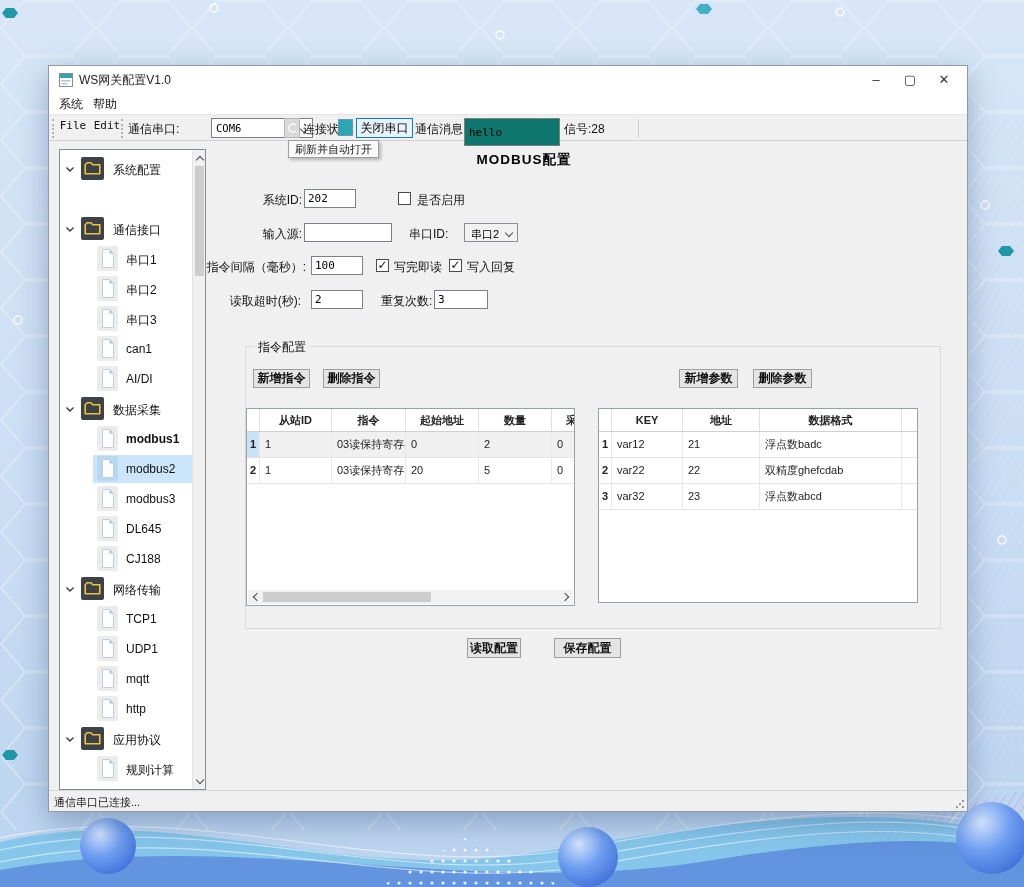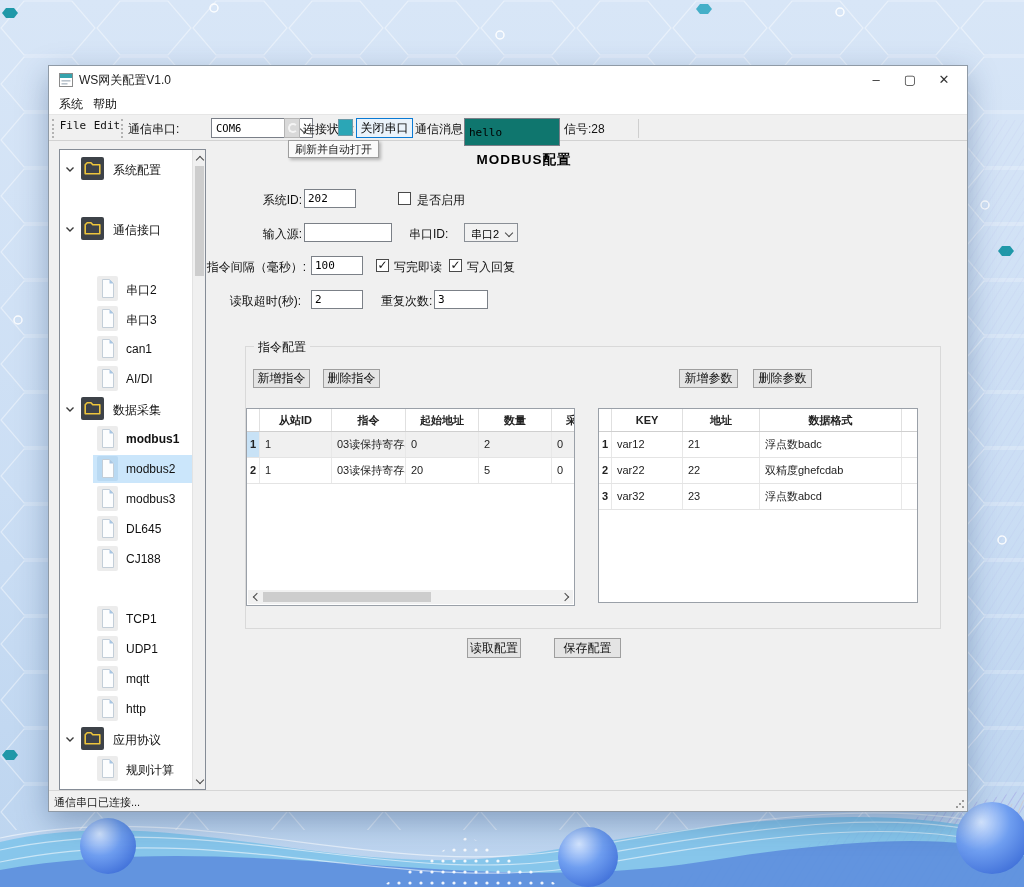--- a/index.html
+++ b/index.html
@@ -79,21 +79,21 @@
   .cb { position:absolute; width:13px; height:13px; background:#fff; border:1px solid #4a4a4a; }
   .cb.on::after { content:"✓"; position:absolute; left:0.5px; top:-2.5px; font-size:12px; color:#111; }
   .mini-combo { position:absolute; height:19px; background:#f2f2f2; border:1px solid #8a8f96; }
   .mini-combo .val { position:absolute; left:6px; top:3px; font-size:11px; }
   .mini-combo .arrow { position:absolute; right:5px; top:6px; }
 
   .groupbox { position:absolute; left:196px; top:280px; width:696px; height:283px; border:1px solid #d9d9d9; }
   .group-label { position:absolute; left:8px; top:-8px; background:#f0f0f0; padding:0 4px; font-size:12px; color:#111; }
 
   .btn { position:absolute; background:#e4e4e4; border:1px solid #9e9e9e; font-size:12px; color:#111;
-         text-align:center; line-height:17px; }
+         text-align:center; line-height:17px;font-weight:bold; }
 
   
   .dtable { position:absolute; background:#fff; border:1px solid #9aa0a8; overflow:hidden; }
   .thead { display:flex; height:23px; border-bottom:1px solid #cfcfcf; background:#fff; }
   .hcell { flex:none; font-size:11px; font-weight:bold; color:#222; text-align:center; line-height:22px;
            border-right:1px solid #e0e0e0; overflow:hidden; white-space:nowrap; }
   .trow { display:flex; height:26px; border-bottom:1px solid #e4e4e4; background:#fff; }
   .trow.zebra { background:#f0f0f0; }
   .tcell { flex:none; font-size:11px; color:#222; line-height:25px; padding-left:5px;
            border-right:1px solid #e8e8e8; overflow:hidden; white-space:nowrap; }
@@ -230,20 +230,28 @@
         <div class="tree-row folder" style="top: 64px;">
           <svg class="chev" width="10" height="9" viewBox="0 0 10 9">
             <path d="M1.5 2.5 L5 6 L8.5 2.5" fill="none" stroke="#3a3a3a" stroke-width="1.4"></path>
           </svg>
           <svg class="ficon" width="23" height="23" viewBox="0 0 23 23">
             <rect width="23" height="23" rx="2" fill="#3d4248"></rect>
             <path d="M4.2 16.8 V7.8 L6.2 5.8 H10 L11.8 7.8 H18.8 V16.8 Z" fill="none" stroke="#ecc43c" stroke-width="1.6" stroke-linejoin="round"></path>
           </svg>
           <span class="tree-label">通信接口</span>
         </div>
+        <div class="tree-row file" style="top: 94px;">
+          <svg class="ficon" width="21" height="25" viewBox="0 0 21 25">
+            <rect width="21" height="25" rx="2" fill="#ececec"></rect>
+            <path d="M5.5 3.5 H12.5 L16.5 7.5 V21.5 H5.5 Z" fill="#fcfdfe" stroke="#c3ced8"></path>
+            <path d="M12.5 3.5 L16.5 7.5 H12.5 Z" fill="#a7c6e4"></path>
+          </svg>
+          <span class="tree-label">串口1</span>
+        </div>
         <div class="tree-row file" style="top: 124px;">
           <svg class="ficon" width="21" height="25" viewBox="0 0 21 25">
             <rect width="21" height="25" rx="2" fill="#ececec"></rect>
             <path d="M5.5 3.5 H12.5 L16.5 7.5 V21.5 H5.5 Z" fill="#fcfdfe" stroke="#c3ced8"></path>
             <path d="M12.5 3.5 L16.5 7.5 H12.5 Z" fill="#a7c6e4"></path>
           </svg>
           <span class="tree-label">串口2</span>
         </div>
         <div class="tree-row file" style="top: 154px;">
           <svg class="ficon" width="21" height="25" viewBox="0 0 21 25">
@@ -312,20 +320,30 @@
           </svg>
           <span class="tree-label">DL645</span>
         </div>
         <div class="tree-row file" style="top: 394px;">
           <svg class="ficon" width="21" height="25" viewBox="0 0 21 25">
             <rect width="21" height="25" rx="2" fill="#ececec"></rect>
             <path d="M5.5 3.5 H12.5 L16.5 7.5 V21.5 H5.5 Z" fill="#fcfdfe" stroke="#c3ced8"></path>
             <path d="M12.5 3.5 L16.5 7.5 H12.5 Z" fill="#a7c6e4"></path>
           </svg>
           <span class="tree-label">CJ188</span>
+        </div>
+        <div class="tree-row folder" style="top: 424px;">
+          <svg class="chev" width="10" height="9" viewBox="0 0 10 9">
+            <path d="M1.5 2.5 L5 6 L8.5 2.5" fill="none" stroke="#3a3a3a" stroke-width="1.4"></path>
+          </svg>
+          <svg class="ficon" width="23" height="23" viewBox="0 0 23 23">
+            <rect width="23" height="23" rx="2" fill="#3d4248"></rect>
+            <path d="M4.2 16.8 V7.8 L6.2 5.8 H10 L11.8 7.8 H18.8 V16.8 Z" fill="none" stroke="#ecc43c" stroke-width="1.6" stroke-linejoin="round"></path>
+          </svg>
+          <span class="tree-label">网络传输</span>
         </div>
         <div class="tree-row file" style="top: 454px;">
           <svg class="ficon" width="21" height="25" viewBox="0 0 21 25">
             <rect width="21" height="25" rx="2" fill="#ececec"></rect>
             <path d="M5.5 3.5 H12.5 L16.5 7.5 V21.5 H5.5 Z" fill="#fcfdfe" stroke="#c3ced8"></path>
             <path d="M12.5 3.5 L16.5 7.5 H12.5 Z" fill="#a7c6e4"></path>
           </svg>
           <span class="tree-label">TCP1</span>
         </div>
         <div class="tree-row file" style="top: 484px; text-align: right;">

